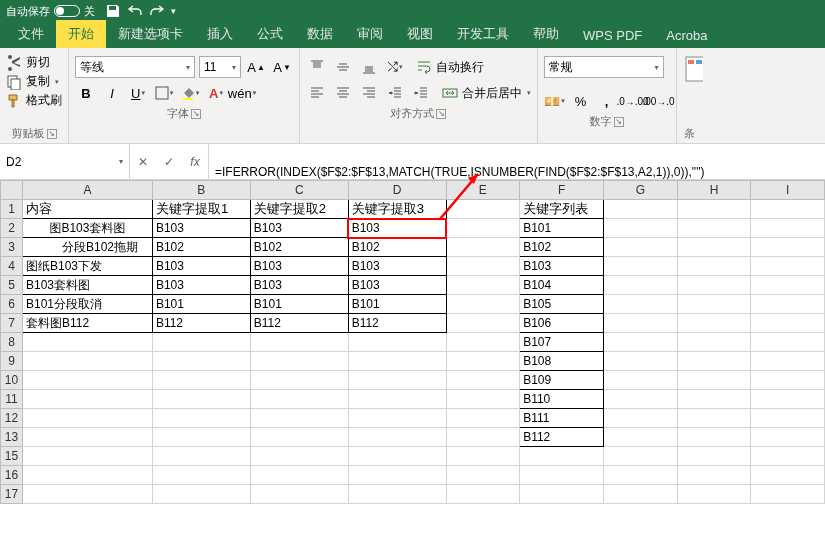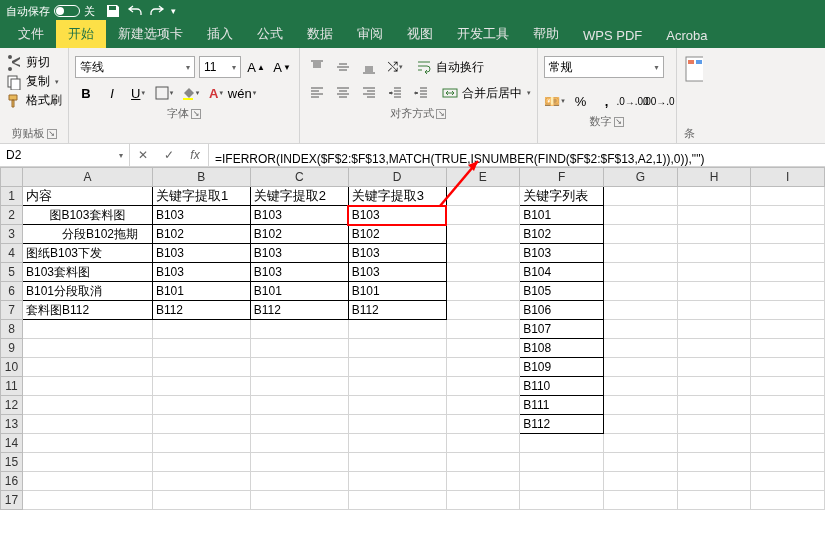--- a/index.html
+++ b/index.html
@@ -37,21 +37,21 @@
 .combo .arrow { font-size: 8px; color: #666; }
 .icon-btn { width: 22px; height: 22px; display: flex; align-items: center; justify-content: center; border: 1px solid transparent; font-size: 13px; }
 .icon-btn .sub { font-size: 8px; margin-left: 1px; }
 .dropdown-arrow { font-size: 7px; color: #555; margin-left: 1px; }
 
 .align-group-content { display: flex; flex-direction: column; gap: 4px; padding-top: 6px; }
 
 .num-group-content { display: flex; flex-direction: column; gap: 12px; padding-top: 6px; }
 
 
-.formula-bar { height: 23px; border-bottom: 1px solid #d4d4d4; display: flex; align-items: stretch; background: #fff; }
+.formula-bar { height: 36px; border-bottom: 1px solid #d4d4d4; display: flex; align-items: stretch; background: #fff; }
 .name-box { width: 130px; border-right: 1px solid #d4d4d4; display: flex; align-items: center; padding: 0 6px; font-size: 12px; justify-content: space-between; }
 .name-box .arrow { font-size: 8px; color: #666; }
 .fb-btns { display: flex; align-items: center; border-right: 1px solid #d4d4d4; }
 .fb-btn { width: 26px; display: flex; align-items: center; justify-content: center; color: #666; font-size: 12px; }
 .fb-input { flex: 1; display: flex; align-items: flex-end; padding: 0 6px; font-size: 12px; font-family: Consolas, monospace; }
 
 
 .grid-wrap { position: relative; }
 .grid { border-collapse: collapse; table-layout: fixed; }
 .grid th, .grid td { border: 1px solid #d4d4d4; height: 19px; font-size: 12px; text-align: left; padding: 0 3px; overflow: hidden; white-space: nowrap; }
@@ -524,32 +524,20 @@
           <td></td>
           <td></td>
           <td></td>
           <td></td>
           <td style="border-width: 1px 1.5px 1.5px; border-style: solid; border-color: rgb(0, 0, 0); border-image: initial;">B112</td>
           <td></td>
           <td></td>
           <td></td>
         </tr>
         <tr>
-          <td class="rowhdr">14</td>
-          <td></td>
-          <td></td>
-          <td></td>
-          <td></td>
-          <td></td>
-          <td></td>
-          <td></td>
-          <td></td>
-          <td></td>
-        </tr>
-        <tr>
           <td class="rowhdr">15</td>
           <td></td>
           <td></td>
           <td></td>
           <td></td>
           <td></td>
           <td></td>
           <td></td>
           <td></td>
           <td></td>

